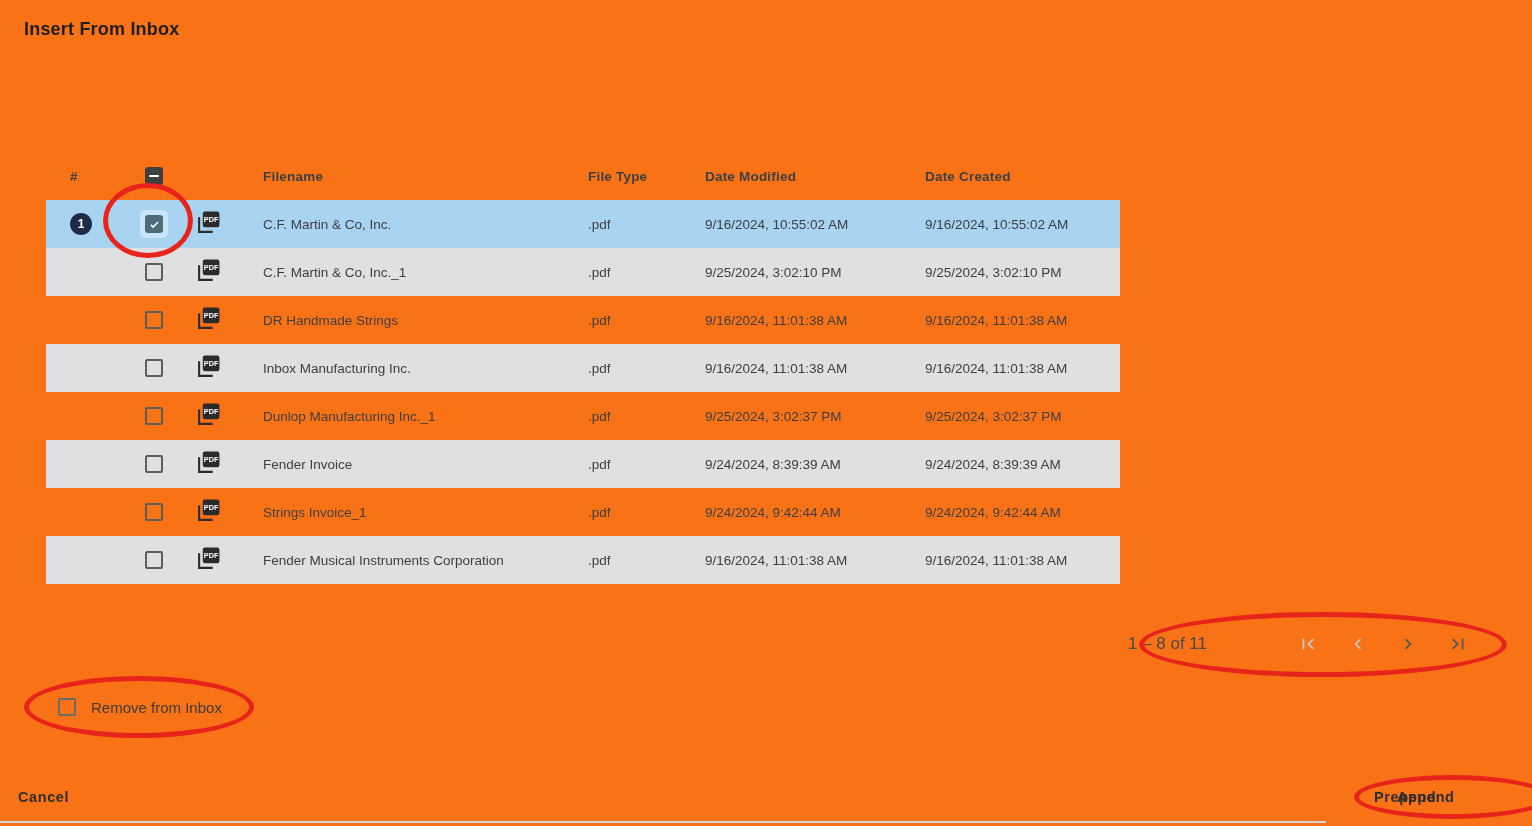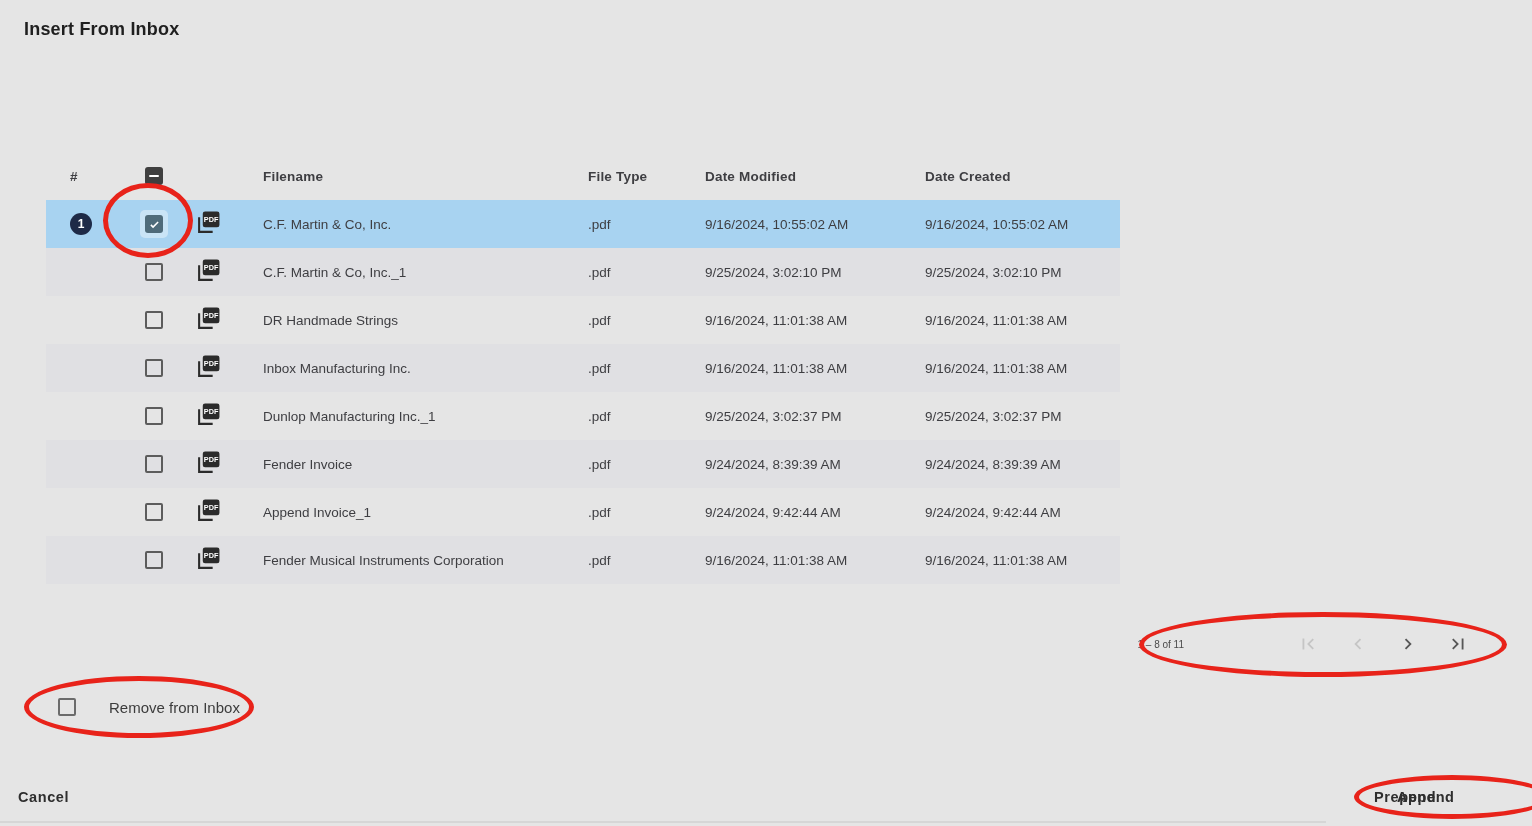--- a/index.html
+++ b/index.html
@@ -1,18 +1,18 @@
 <!DOCTYPE html>
 <html><head>
 <meta charset="utf-8">
 <style>
   * { margin:0; padding:0; box-sizing:border-box; }
   html,body { width:1532px; height:826px; overflow:hidden; background:#ffffff;
               font-family:"Liberation Sans","DejaVu Sans",sans-serif; }
-  .page { position:relative; width:1532px; height:826px; background:#e5e5e5; }
+  .page { position:relative; width:1532px; height:826px; background:#f97316; }
 
   .page-title { position:absolute; left:24px; top:19px; font-size:18px; font-weight:700;
                 color:#1f1f1f; letter-spacing:.2px; }
 
   
   .stepper { position:absolute; left:46px; top:95px; right:46px; height:24px; }
   .step-circle { width:24px; height:24px; border-radius:50%; background:#1e2a47;
                  display:inline-flex; align-items:center; justify-content:center;
                  color:#fff; font-size:12.5px; font-weight:700; flex:0 0 24px; }
   .step1 { position:absolute; left:0; top:0; display:flex; align-items:center; gap:11px; }
@@ -41,27 +41,27 @@
   .cb-indeterminate { width:18px; height:18px; border-radius:3px; background:#3f3f3f;
         display:flex; align-items:center; justify-content:center; }
   .cb-indeterminate .minus { width:10px; height:2px; background:#fff; border-radius:1px; }
   .cb-checked-halo { width:28px; height:28px; border-radius:5px; background:rgba(255,255,255,.38);
         display:flex; align-items:center; justify-content:center; }
   .cb-checked { width:18px; height:18px; border-radius:3px; background:#4f6b7a;
         display:flex; align-items:center; justify-content:center; }
 
   
   .pagination { position:absolute; top:632px; right:62px; display:flex; align-items:center; }
-  .pg-label { font-size:10px; color:#4a4a4a; margin-right:86px; }
+  .pg-label { font-size:17px; color:#4a4a4a; margin-right:63px; }
   .pg-btn { width:24px; height:24px; margin-left:26px; display:flex; align-items:center;
             justify-content:center; background:none; border:none; cursor:pointer; padding:0; }
   .pg-btn.disabled { cursor:default; }
 
   
-  .remove-opt { position:absolute; left:58px; top:698px; display:flex; align-items:center; gap:33px; }
+  .remove-opt { position:absolute; left:58px; top:698px; display:flex; align-items:center; gap:15px; }
   .remove-opt .cb { border-color:#6b6b6b; }
   .remove-label { font-size:15px; color:#3c3c3c; }
 
   
   .footer-btn { position:absolute; background:none; border:none; cursor:pointer;
                 font-family:inherit; font-size:14.5px; font-weight:700; color:#2e2e2e;
                 letter-spacing:.6px; }
   .btn-cancel { left:18px; top:789px; }
   .btn-prepend { left:1374px; top:789px; }
   .btn-append { left:1397px; top:789px;text-align:center; }
@@ -233,21 +233,21 @@
           </div>
     <div class="cell c-icon">
       <span>
         <svg width="25" height="25" viewBox="0 0 24 24">
           <path fill="none" stroke="#2b2b2b" stroke-width="2" d="M3 7v14h13"></path>
           <rect x="6.5" y="1.5" width="16" height="15" rx="2.2" fill="#2b2b2b"></rect>
           <text x="14.5" y="11.8" text-anchor="middle" font-size="7" font-weight="bold" font-family="Liberation Sans, sans-serif" fill="#ffffff">PDF</text>
         </svg>
       </span>
     </div>
-    <div class="cell">Append Invoice_1</div>
+    <div class="cell">Strings Invoice_1</div>
     <div class="cell">.pdf</div>
     <div class="cell">9/24/2024, 9:42:44 AM</div>
     <div class="cell">9/24/2024, 9:42:44 AM</div>
   </div>
 
   <div class="trow striped">
     <div class="cell c-num"></div>
     <div class="cell c-check">
             <span class="cb"></span>
           </div>

